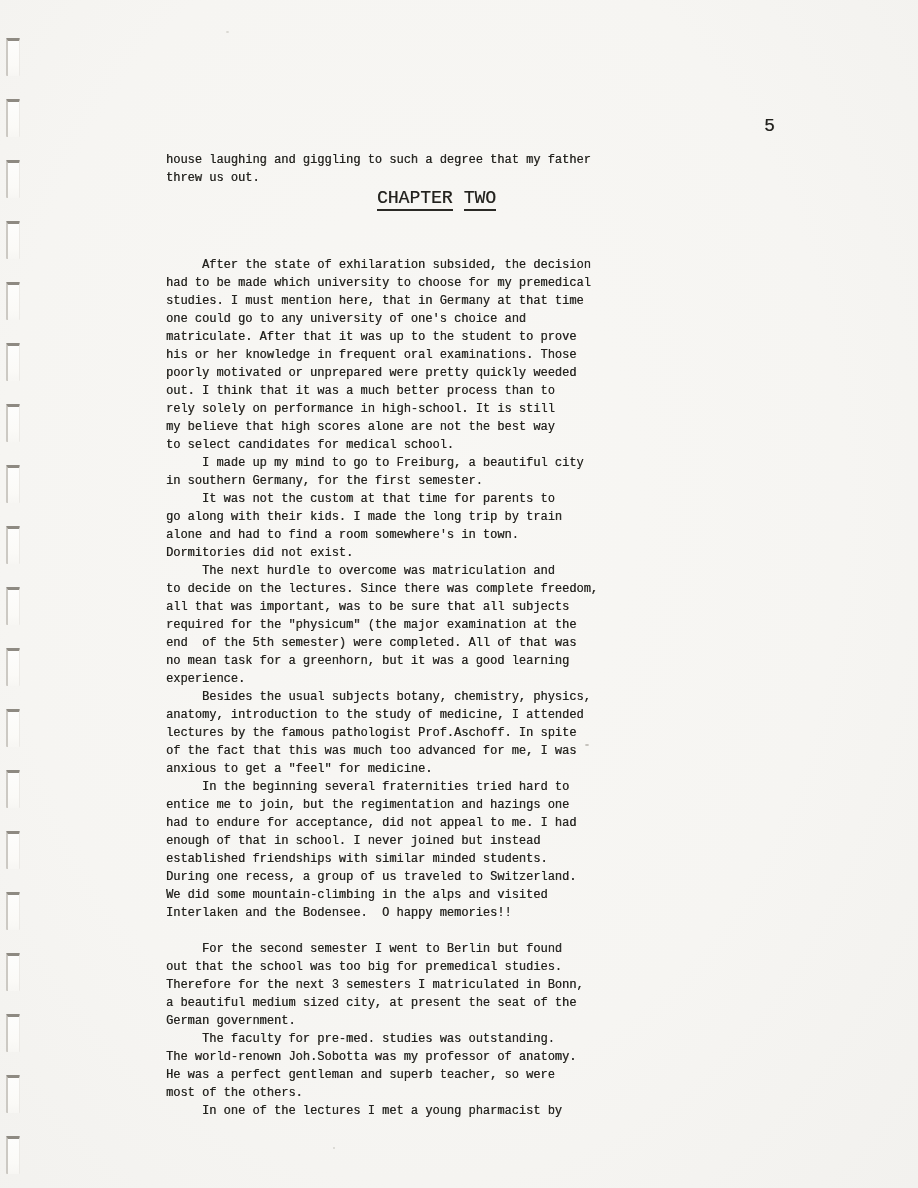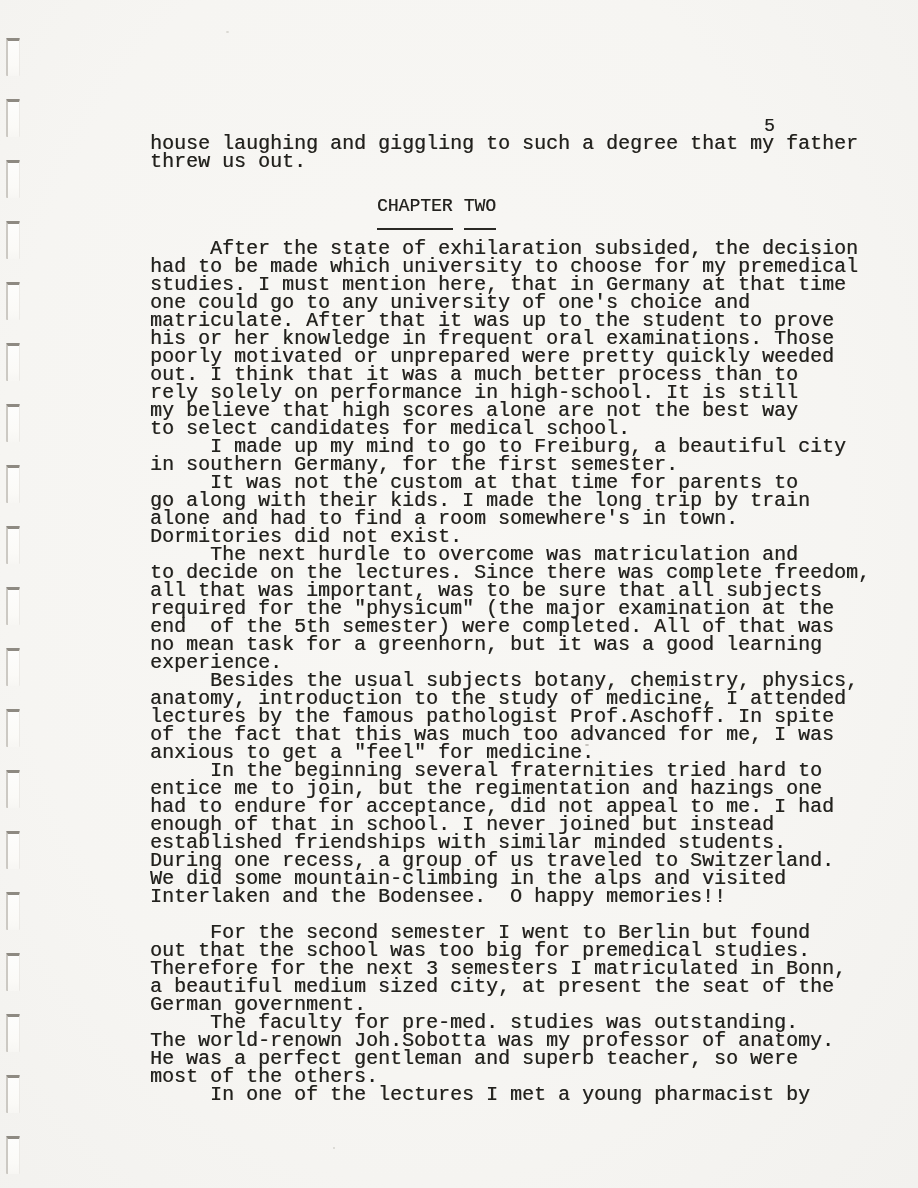--- a/index.html
+++ b/index.html
@@ -26,23 +26,23 @@
     height: 38px;
     box-sizing: border-box;
     background: linear-gradient(180deg, #fdfdfc 0%, #fbfaf7 70%, #f7f6f3 100%);
     border-top: 3px solid #8e8a82;
     border-left: 2px solid #ccc9c3;
     border-right: 1px solid #eceae6;
     border-radius: 1px;
   }
   .typewriter {
     position: absolute;
-    margin: 0;
+    margin: 16px;
     font-family: "Liberation Mono", "DejaVu Sans Mono", monospace;
-    font-size: 20px;
+    font-size: 12px;
     line-height: 18px;
     white-space: pre;
     letter-spacing: 0;
     text-shadow: 0.4px 0 0 rgba(32, 31, 27, 0.6);
   }
   .page-number {
     position: absolute;
     left: 764px;
     top: 117px;
     font-size: 18px;
@@ -56,22 +56,21 @@
     left: 377px;
     top: 189px;
     font-size: 18px;
     line-height: 18px;
     white-space: pre;
     text-shadow: 0.4px 0 0 rgba(32, 31, 27, 0.6);
   }
   .chapter-heading .word {
     display: inline-block;
     border-bottom: 2px solid #2a2925;
-    padding-bottom: 13px;
-    margin-top: 8px;
+    padding-bottom: 2px;
   }
   .chapter-heading .word-gap {
     display: inline-block;
     width: 11px;
   }
   
   .speck {
     position: absolute;
     background: #979289;
     border-radius: 50%;

